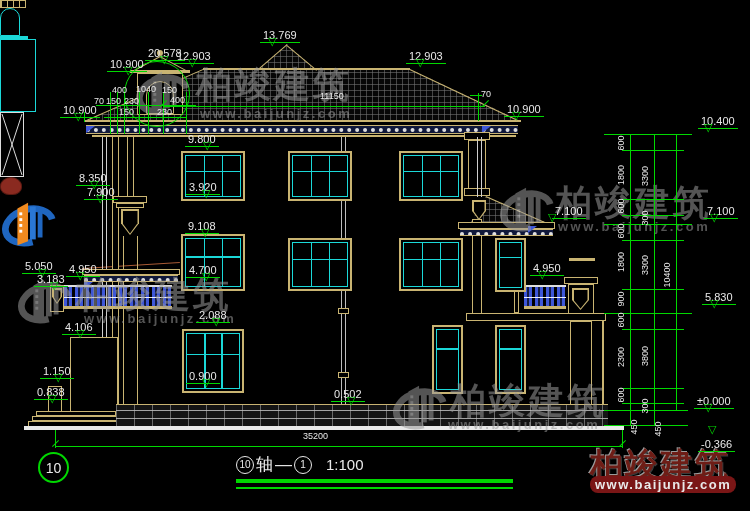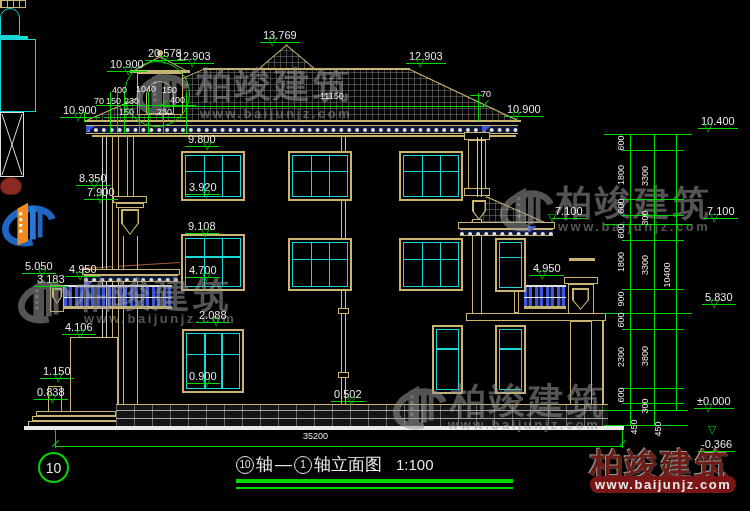--- a/index.html
+++ b/index.html
@@ -417,18 +417,17 @@
       <div class="dimv" style="left:667px;top:275px;">10400</div>
     </div>
 
   <div class="axis-bubble">10</div>
 
   <div id="title">
     <span class="circ">10</span>
     <span>轴</span>
     <span>—</span>
     <span class="circ">1</span>
-    <span>轴立面图</span>
     <span class="scale">1:100</span>
   </div>
   <div class="gl-line" style="left:236px;top:479px;width:277px;height:4px;"></div>
   <div class="gl-line" style="left:236px;top:487px;width:277px;height:1.5px;"></div>
 </div>
 
 </body></html>

